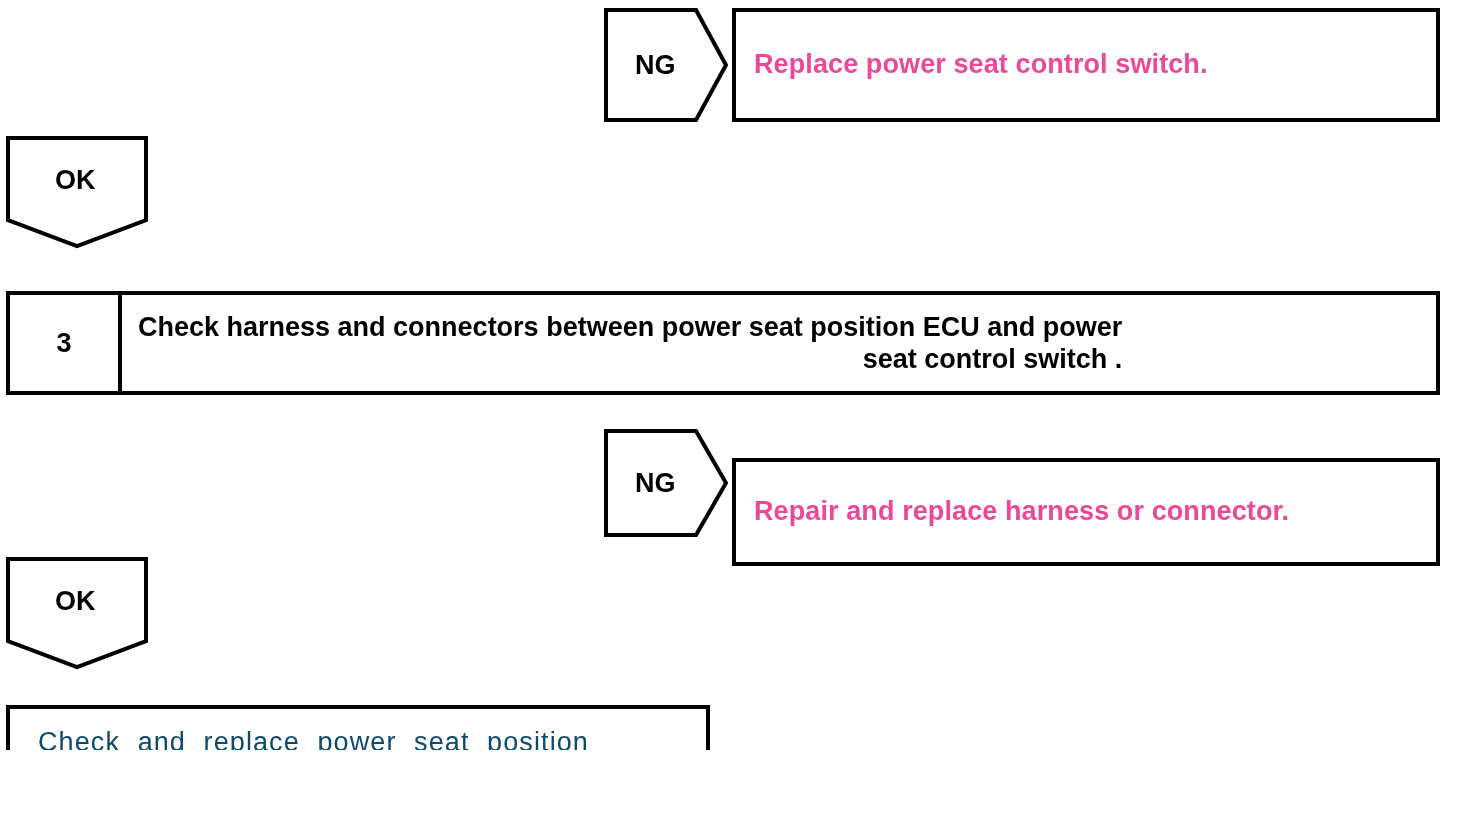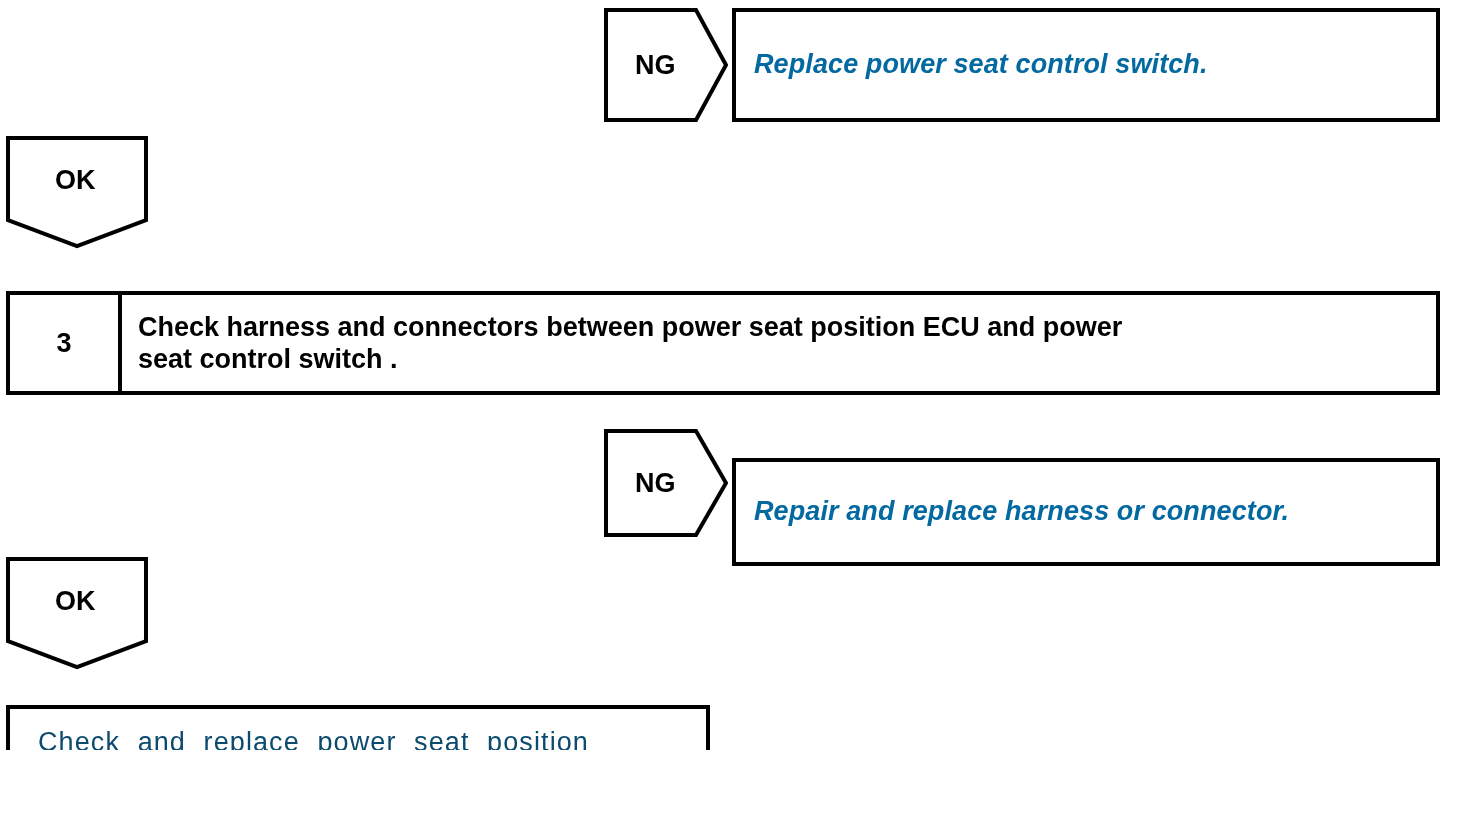--- a/index.html
+++ b/index.html
@@ -10,41 +10,41 @@
   }
   body {
     font-family: "Liberation Sans", sans-serif;
   }
   #canvas {
     position: relative;
     width: 1472px;
     height: 750px;
     background: #ffffff;
     overflow: hidden;
+    text-align: right;
   }
 
   
   .node {
     position: absolute;
     box-sizing: border-box;
   }
 
   
   .rect-box {
     border: 4px solid #000000;
     background: #ffffff;
     display: flex;
     align-items: center;
   }
   .rect-box .box-text {
     font-weight: bold;
-    color: #0369a1;
+    color: #ec4899;
     line-height: 1.18;
     white-space: pre-line;
-    font-style: italic;
   }
 
   
   .result-box {
     padding-left: 18px;
     padding-right: 12px;
   }
   .result-box .box-text {
     font-size: 27px;
     letter-spacing: 0.1px;

